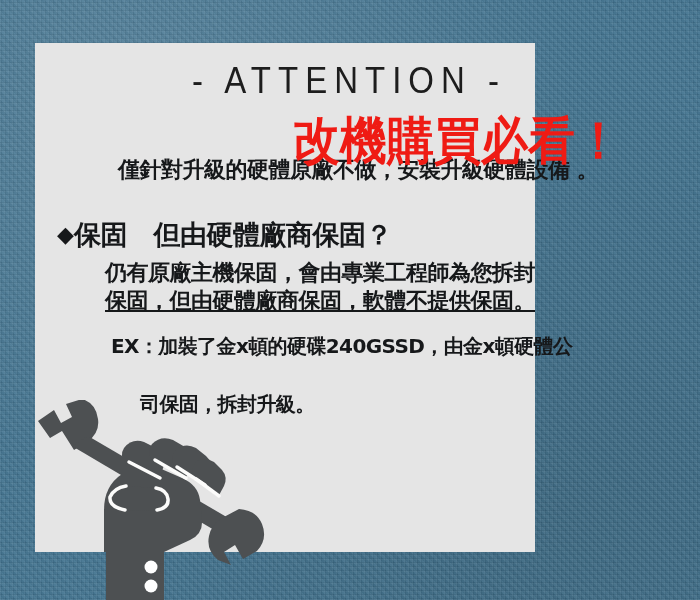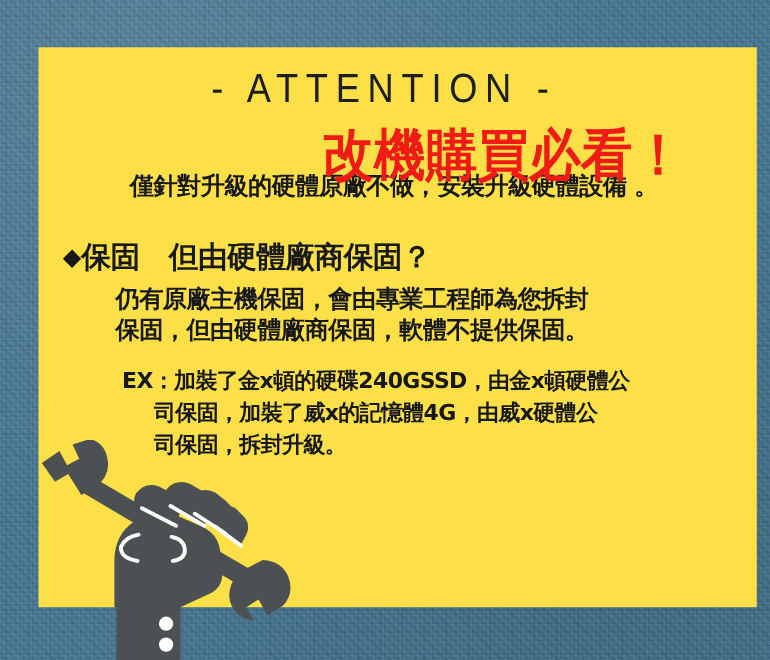--- a/index.html
+++ b/index.html
@@ -35,23 +35,23 @@
       radial-gradient(ellipse at 80% 85%, rgba(0,0,0,0.12), rgba(0,0,0,0) 60%);
     mix-blend-mode: normal;
     opacity: 0.95;
   }
 
   
   #card {
     position: absolute;
     left: 35px;
     top: 43px;
-    width: 653px;
+    width: 500px;
     height: 509px;
-    background: #fde047;
+    background: #e5e5e5;
     box-shadow: 0 0 0 0 rgba(0,0,0,0);
   }
 
   
   .attention {
     position: absolute;
     left: 0;
     top: 16px;
     width: 628px;
     text-align: center;
@@ -136,25 +136,24 @@
 
 
     <div class="blk body-line" style="left:83px; top:116px;">僅針對升級的硬體原廠不做，安裝升級硬體設備 。</div>
 
     <div class="blk bullet-head" style="left:22px; top:178px;">
       <span class="diamond">◆</span><span>保固　但由硬體廠商保固？</span>
     </div>
 
     <div class="blk body-line" style="left:70px; top:219px;">仍有原廠主機保固，會由專業工程師為您拆封</div>
 
-    <div class="blk body-line" style="left:70px; top:247px;">保固，但由硬體廠商保固，軟體不提供保固。</div>
+    <div class="blk body-line" style="left:70px; top:247px;text-decoration:underline;">保固，但由硬體廠商保固，軟體不提供保固。</div>
 
     <div class="blk ex-line" style="left:76px; top:293px;">EX：加裝了金x頓的硬碟240GSSD，由金x頓硬體公</div>
 
-    <div class="blk ex-line" style="left:105px; top:322px;">司保固，加裝了威x的記憶體4G，由威x硬體公</div>
 
     <div class="blk ex-line" style="left:105px; top:351px;">司保固，拆封升級。</div>
 
     <div class="callout">改機購買必看！</div>
 
   </div>
 
   <svg id="graphic" viewBox="0 0 250 200" xmlns="http://www.w3.org/2000/svg">
 
     <g fill="#4d5052">

